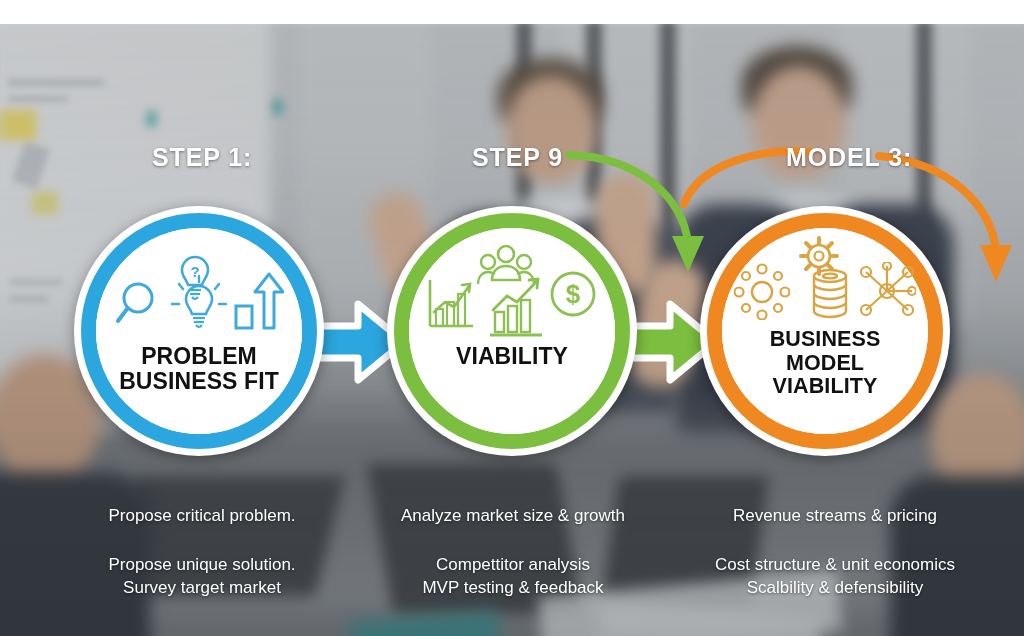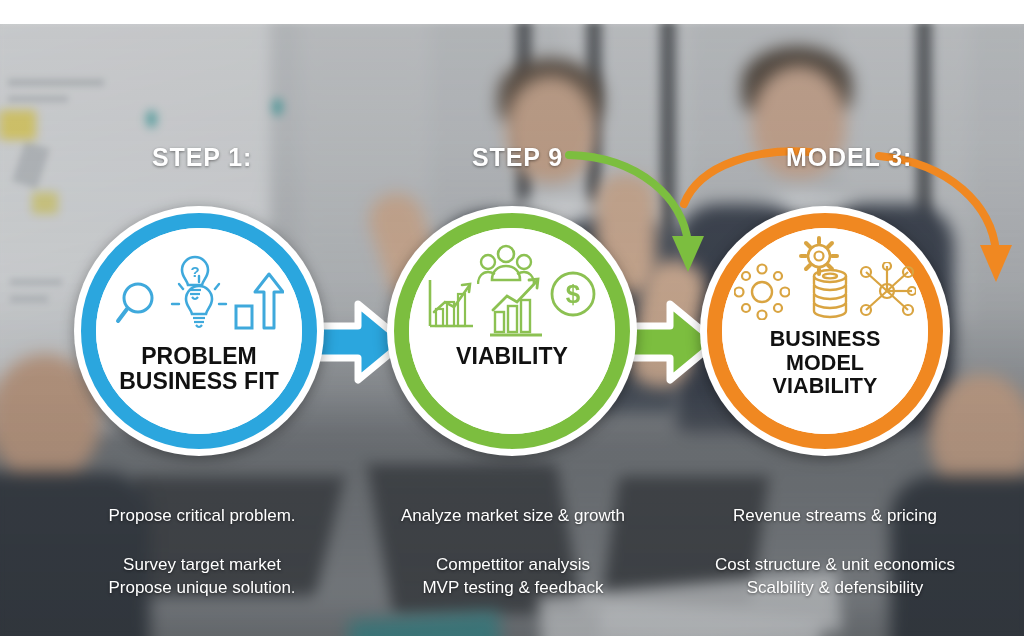--- a/index.html
+++ b/index.html
@@ -415,22 +415,22 @@
           <div>BUSINESS</div>
           <div>MODEL</div>
           <div>VIABILITY</div>
         </div>
       </div>
     </div>
 
     <div class="caption" style="left:32px; top:481px; width:340px;">
       <div>Propose critical problem.</div>
       <div class="cap-gap"></div>
+      <div>Propose unique solution.</div>
       <div>Survey target market</div>
-      <div>Propose unique solution.</div>
     </div>
 
     <div class="caption" style="left:348px; top:481px; width:330px;">
       <div>Analyze market size &amp; growth</div>
       <div class="cap-gap"></div>
       <div>Compettitor analysis</div>
       <div>MVP testing &amp; feedback</div>
     </div>
 
     <div class="caption" style="left:665px; top:481px; width:340px;">

